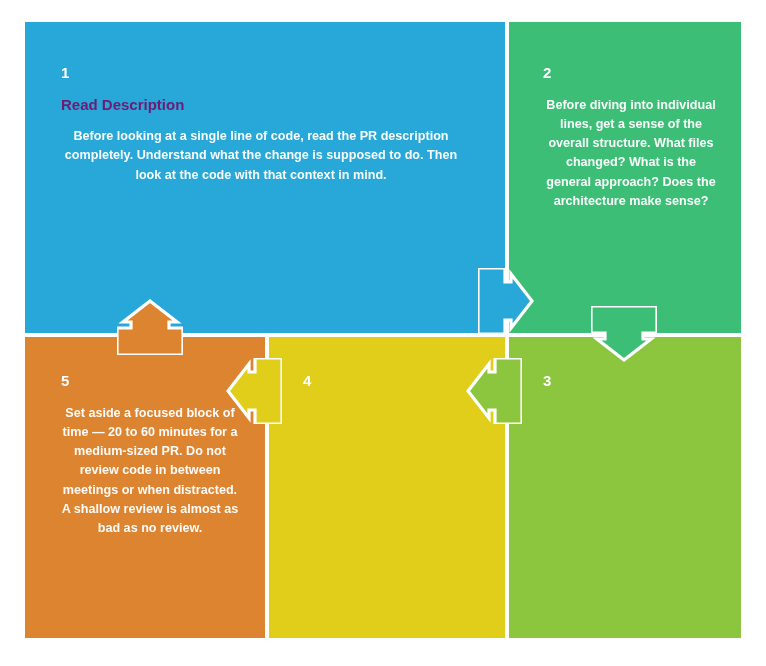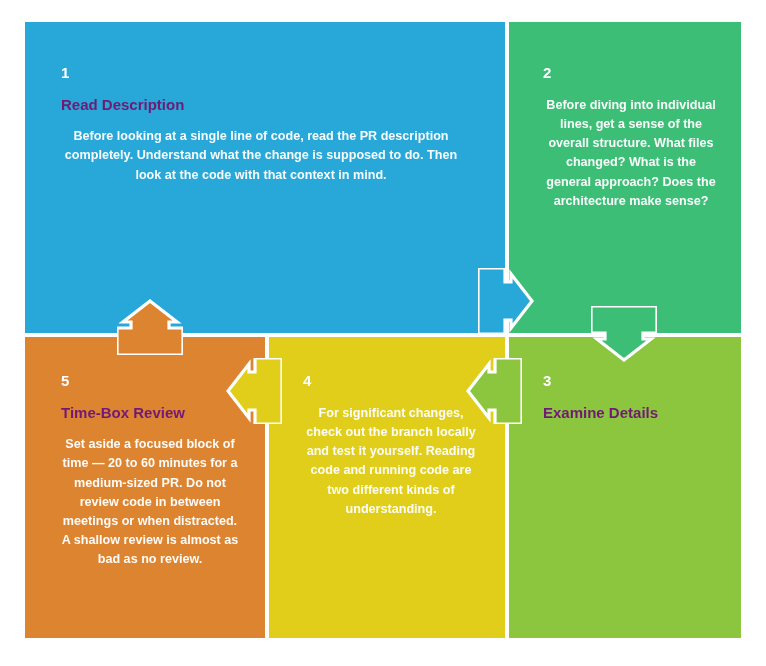--- a/index.html
+++ b/index.html
@@ -90,35 +90,32 @@
   <div class="panel" id="p2" style="background: rgb(61, 190, 118);">
     <div class="inner">
       <p class="num">2</p>
       <p class="body">Before diving into individual lines, get a sense of the overall structure. What files changed? What is the general approach? Does the architecture make sense?</p>
     </div>
   </div>
 
   <div class="panel" id="p3" style="background: rgb(140, 198, 62);">
     <div class="inner">
       <p class="num">3</p>
-      <p class="ttl">Examine Details</p>
     </div>
   </div>
 
   <div class="panel" id="p4" style="background: rgb(224, 206, 27);">
     <div class="inner">
       <p class="num">4</p>
-      <p class="body">For significant changes, check out the branch locally and test it yourself. Reading code and running code are two different kinds of understanding.</p>
     </div>
   </div>
 
   <div class="panel" id="p5" style="background: rgb(221, 132, 48);">
     <div class="inner">
       <p class="num">5</p>
-      <p class="ttl">Time-Box Review</p>
       <p class="body">Set aside a focused block of time — 20 to 60 minutes for a medium-sized PR. Do not review code in between meetings or when distracted. A shallow review is almost as bad as no review.</p>
     </div>
   </div>
 
   <div class="arrow" id="a12">
     <svg width="56" height="66" viewBox="0 0 56 66">
       <path d="M0 0 H27 V14 H33 V6 L54 33 L33 60 V52 H27 V66 H0 Z" fill="#27a8d8" stroke="#ffffff" stroke-width="3.2" stroke-linejoin="miter"></path>
     </svg>
   </div>
 

